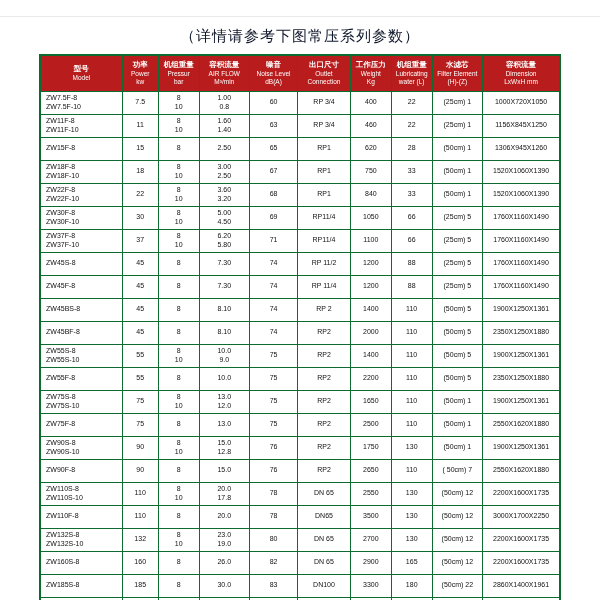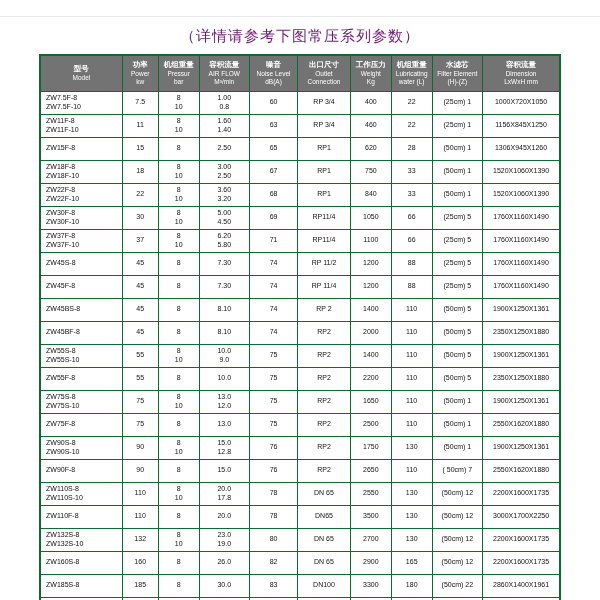--- a/index.html
+++ b/index.html
@@ -8,21 +8,21 @@
     background:#ffffff;
     font-family:"Liberation Sans", sans-serif;
     color:#111;
     overflow:hidden;
   }
   .page{position:relative;width:600px;height:600px;}
   .topbar{height:16px;background:#ffffff;border-bottom:1px solid #e9e9e9;}
   .caption{
     text-align:center;
     font-size:15px;
-    color:#701a75;
+    color:#0f172a;
     letter-spacing:1px;
     padding:10px 0 8px 0;
     font-family:"Liberation Sans", sans-serif;
   }
   .table-wrap{
     width:520px;margin:0 auto;
     border:1px solid #0c6b2e;
   }
   table{
     border-collapse:collapse;
@@ -32,21 +32,21 @@
   th,td{
     border:1px solid #0c6b2e;
     text-align:center;
     vertical-align:middle;
     font-size:7px;
     line-height:1.25;
     padding:1px 0;
     color:#111;
   }
   thead th{
-    background:#737373;
+    background:#b91c1c;
     color:#ffffff;
     font-weight:bold;
     font-size:7px;
     padding:4px 0;
     line-height:1.3;
     border-color:#0c6b2e;
   }
   thead th .cn{display:block;font-size:7.5px;}
   thead th .en{display:block;font-size:6.5px;font-weight:normal;}
   tbody tr{height:23px;}

